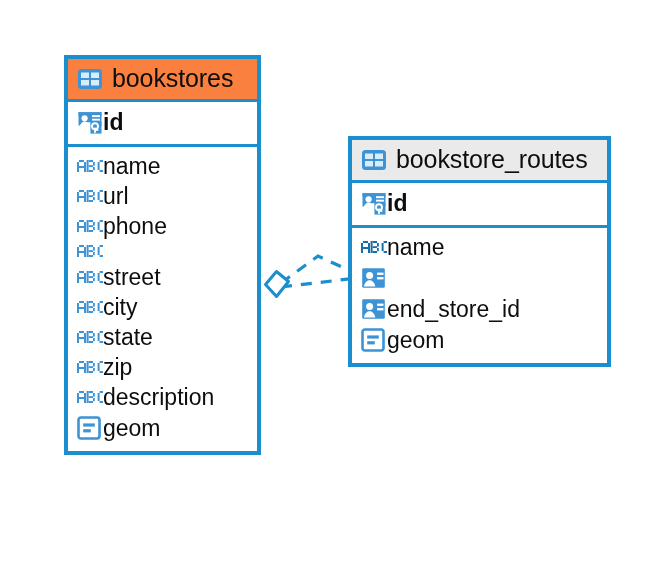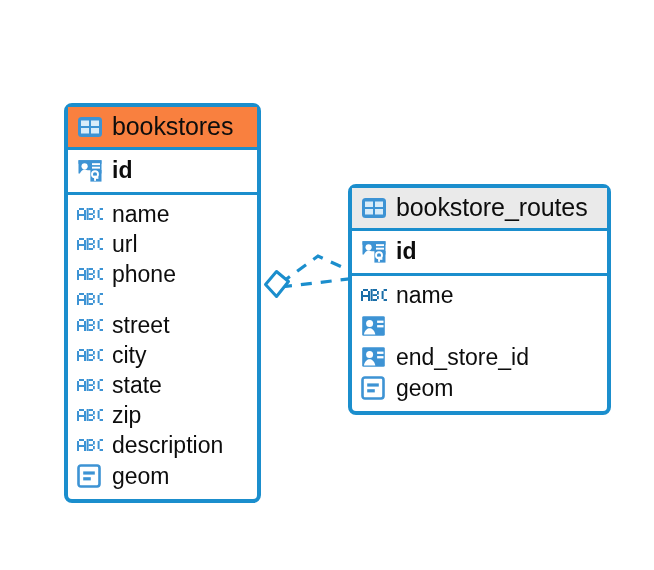--- a/index.html
+++ b/index.html
@@ -19,22 +19,21 @@
     background: #ffffff;
     overflow: hidden;
   }
 
   
   .entity {
     position: absolute;
     box-sizing: border-box;
     background: #ffffff;
     border: 4px solid #1b8ecd;
-    border-radius: 8px;
-    margin-top: 48px;
+    border-radius: 0;
   }
   .entity-header {
     box-sizing: border-box;
     display: flex;
     align-items: center;
     gap: 9px;
     padding: 5px 10px 6px 9px;
     font-size: 25px;
     color: #0d0d0d;
     letter-spacing: -0.1px;
@@ -50,21 +49,20 @@
     padding: 4px 10px 5px 9px;
   }
   .fields-section {
     box-sizing: border-box;
     padding: 5px 10px 7px 9px;
   }
 
   .field-row {
     display: flex;
     align-items: center;
-    gap: 9px;
     white-space: nowrap;
     font-size: 23px;
     color: #0d0d0d;
     line-height: 1.0;
     padding: 3px 0 4px 0;
   }
   .field-row.pk { font-weight: bold; }
   .field-label { display: inline-block; }
 
   

